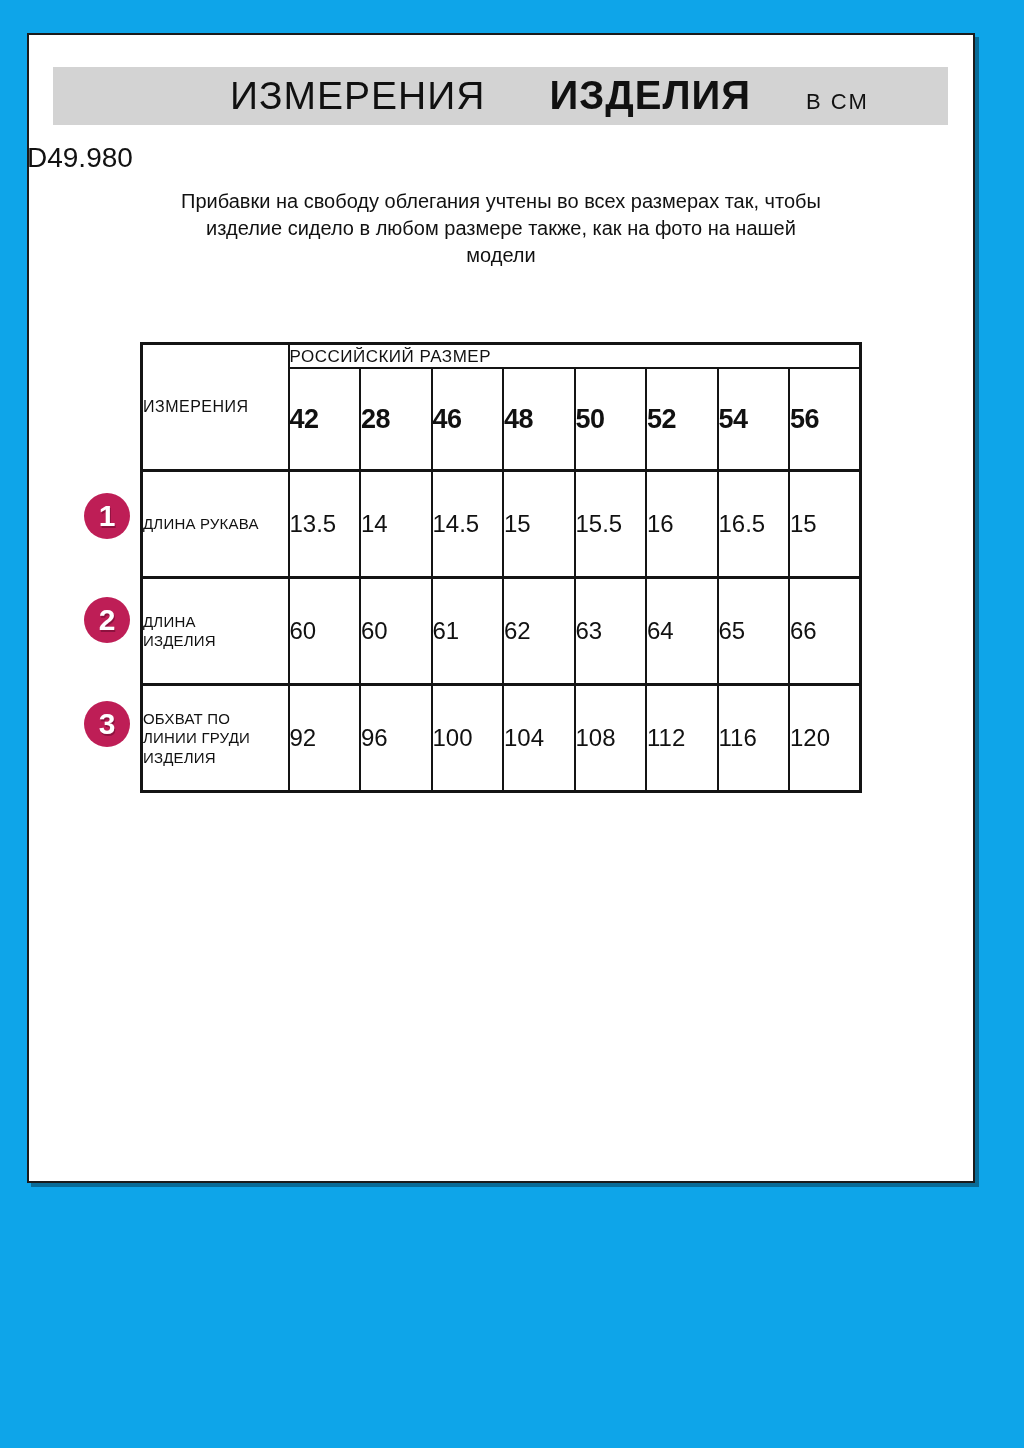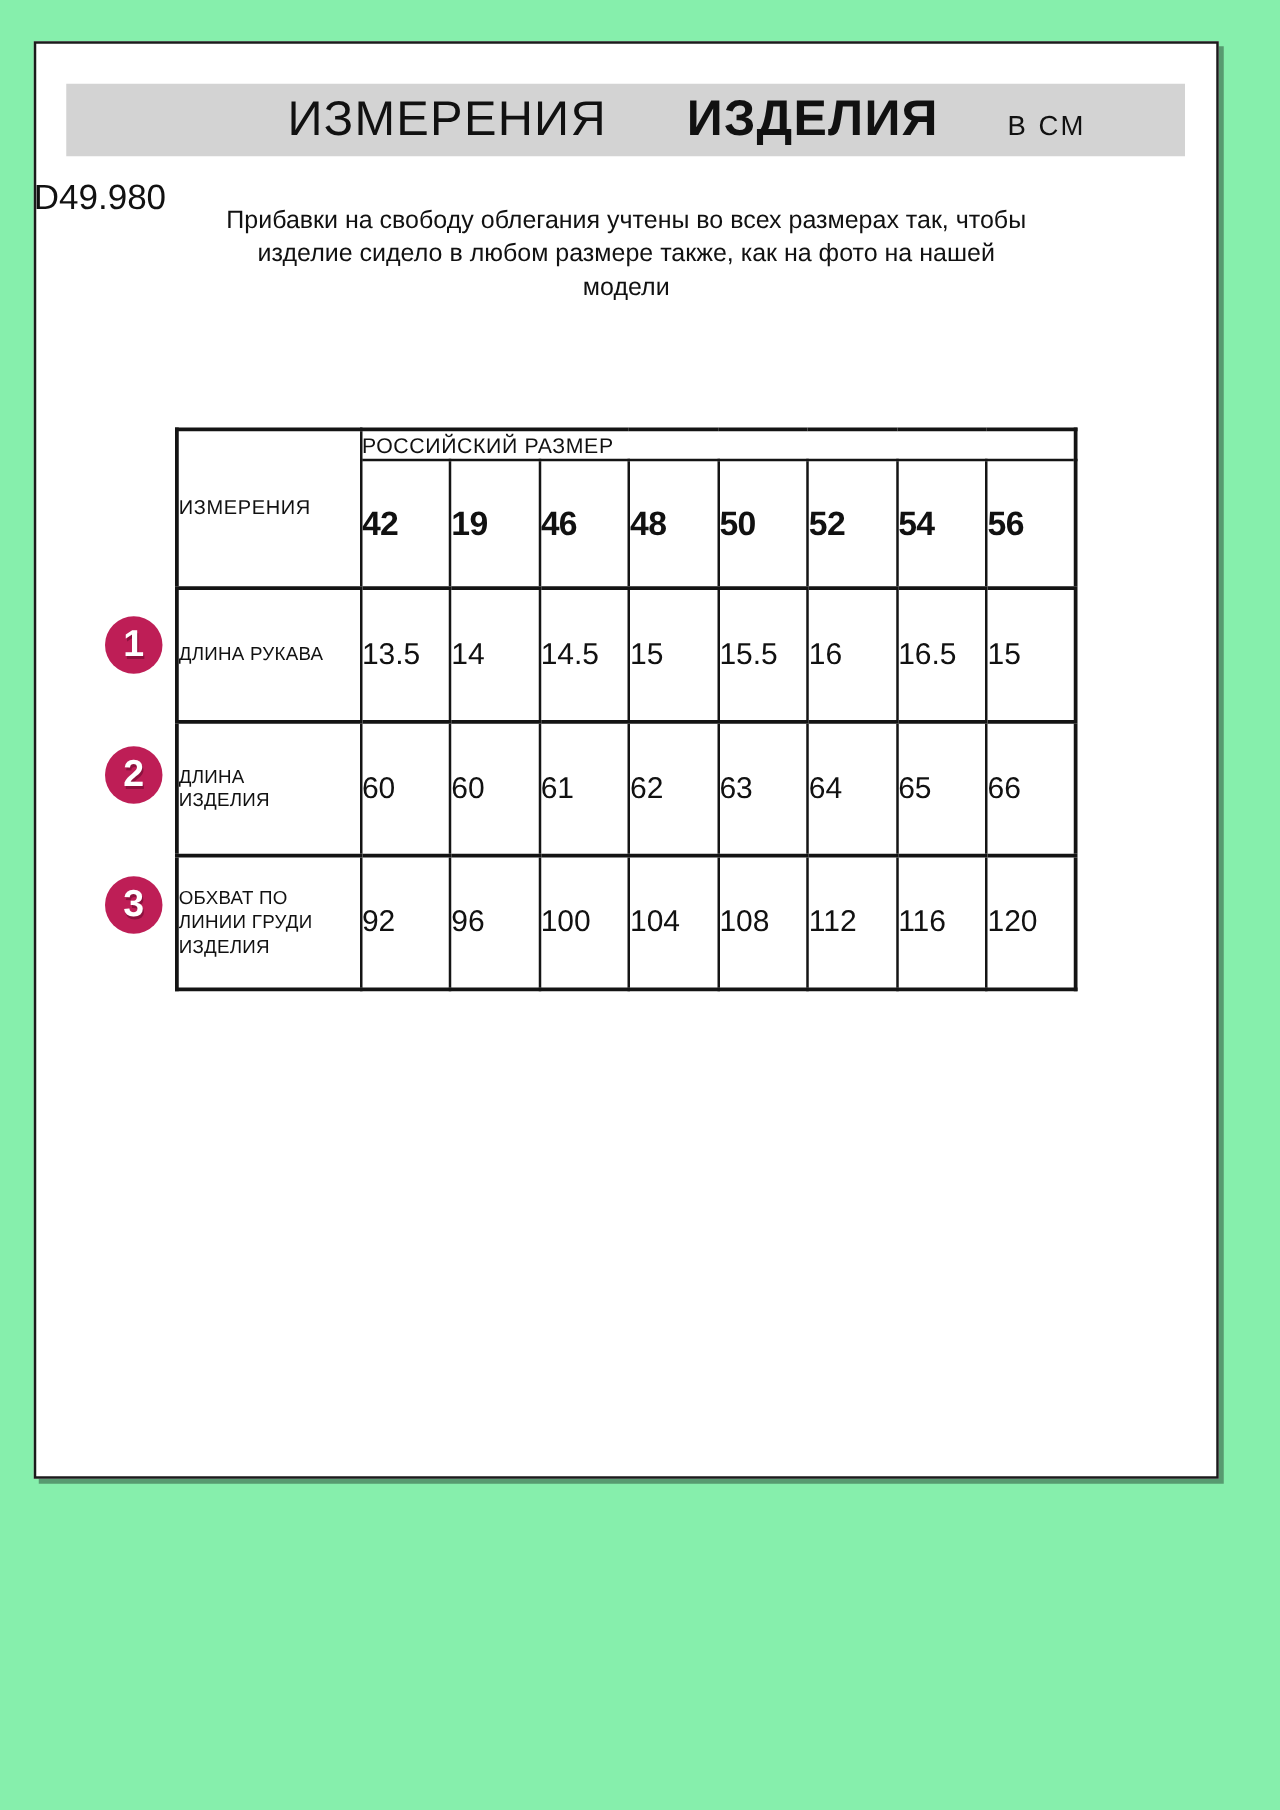--- a/index.html
+++ b/index.html
@@ -1,17 +1,17 @@
 <!DOCTYPE html>
 <html><head>
 <meta charset="utf-8">
 <style>
   html,body{margin:0;padding:0;background:#ffffff;}
   #root{
-    position:relative;width:1024px;height:1448px;background:#86efac;
+    position:relative;width:1024px;height:1448px;background:#0ea5e9;
     font-family:"Liberation Sans","DejaVu Sans",sans-serif;color:#111;
     overflow:hidden;
   }
   .page-box{
     position:absolute;left:27px;top:33px;width:948px;height:1150px;
     box-sizing:border-box;border:2px solid #1b1b1b;background:#ffffff;
     box-shadow:4px 4px 0 rgba(0,0,0,0.35);
   }
   .header-bar{
     position:absolute;left:53px;top:67px;width:895px;height:58px;
@@ -19,21 +19,21 @@
     padding-left:177px;box-sizing:border-box;
   }
   .title-word1{font-size:39px;font-weight:400;letter-spacing:1px;vertical-align:baseline;}
   .title-word2{font-size:40px;font-weight:700;letter-spacing:1px;margin-left:64px;vertical-align:baseline;}
   .title-unit{font-size:22px;font-weight:400;letter-spacing:2px;margin-left:55px;vertical-align:baseline;}
   .article{
     position:absolute;left:27px;top:142px;width:948px;
     text-align:left;font-size:28px;font-weight:400;
   }
   .note{
-    position:absolute;left:27px;top:163px;width:948px;
+    position:absolute;left:27px;top:188px;width:948px;
     text-align:center;font-size:20px;line-height:27px;white-space:pre-line;
   }
   table.size-table{
     position:absolute;left:140px;top:342px;width:722px;
     border-collapse:collapse;table-layout:fixed;
     border:3px solid #141414;
   }
   .size-table th,.size-table td{
     border:2px solid #141414;padding:0;text-align:left;vertical-align:middle;
     overflow:hidden;
@@ -81,21 +81,21 @@
         <col>
         <col>
     </colgroup>
     <tbody>
         <tr>
       <th class="corner-cell" rowspan="2">ИЗМЕРЕНИЯ</th>
       <th class="group-cell" colspan="8">РОССИЙСКИЙ РАЗМЕР</th>
     </tr>
     <tr>
       <th class="size-cell">42</th>
-      <th class="size-cell">19</th>
+      <th class="size-cell">28</th>
       <th class="size-cell">46</th>
       <th class="size-cell">48</th>
       <th class="size-cell">50</th>
       <th class="size-cell">52</th>
       <th class="size-cell">54</th>
       <th class="size-cell">56</th>
     </tr>
     <tr class="body-row">
       <td class="label-cell">ДЛИНА РУКАВА</td>
       <td class="value-cell">13.5</td>

